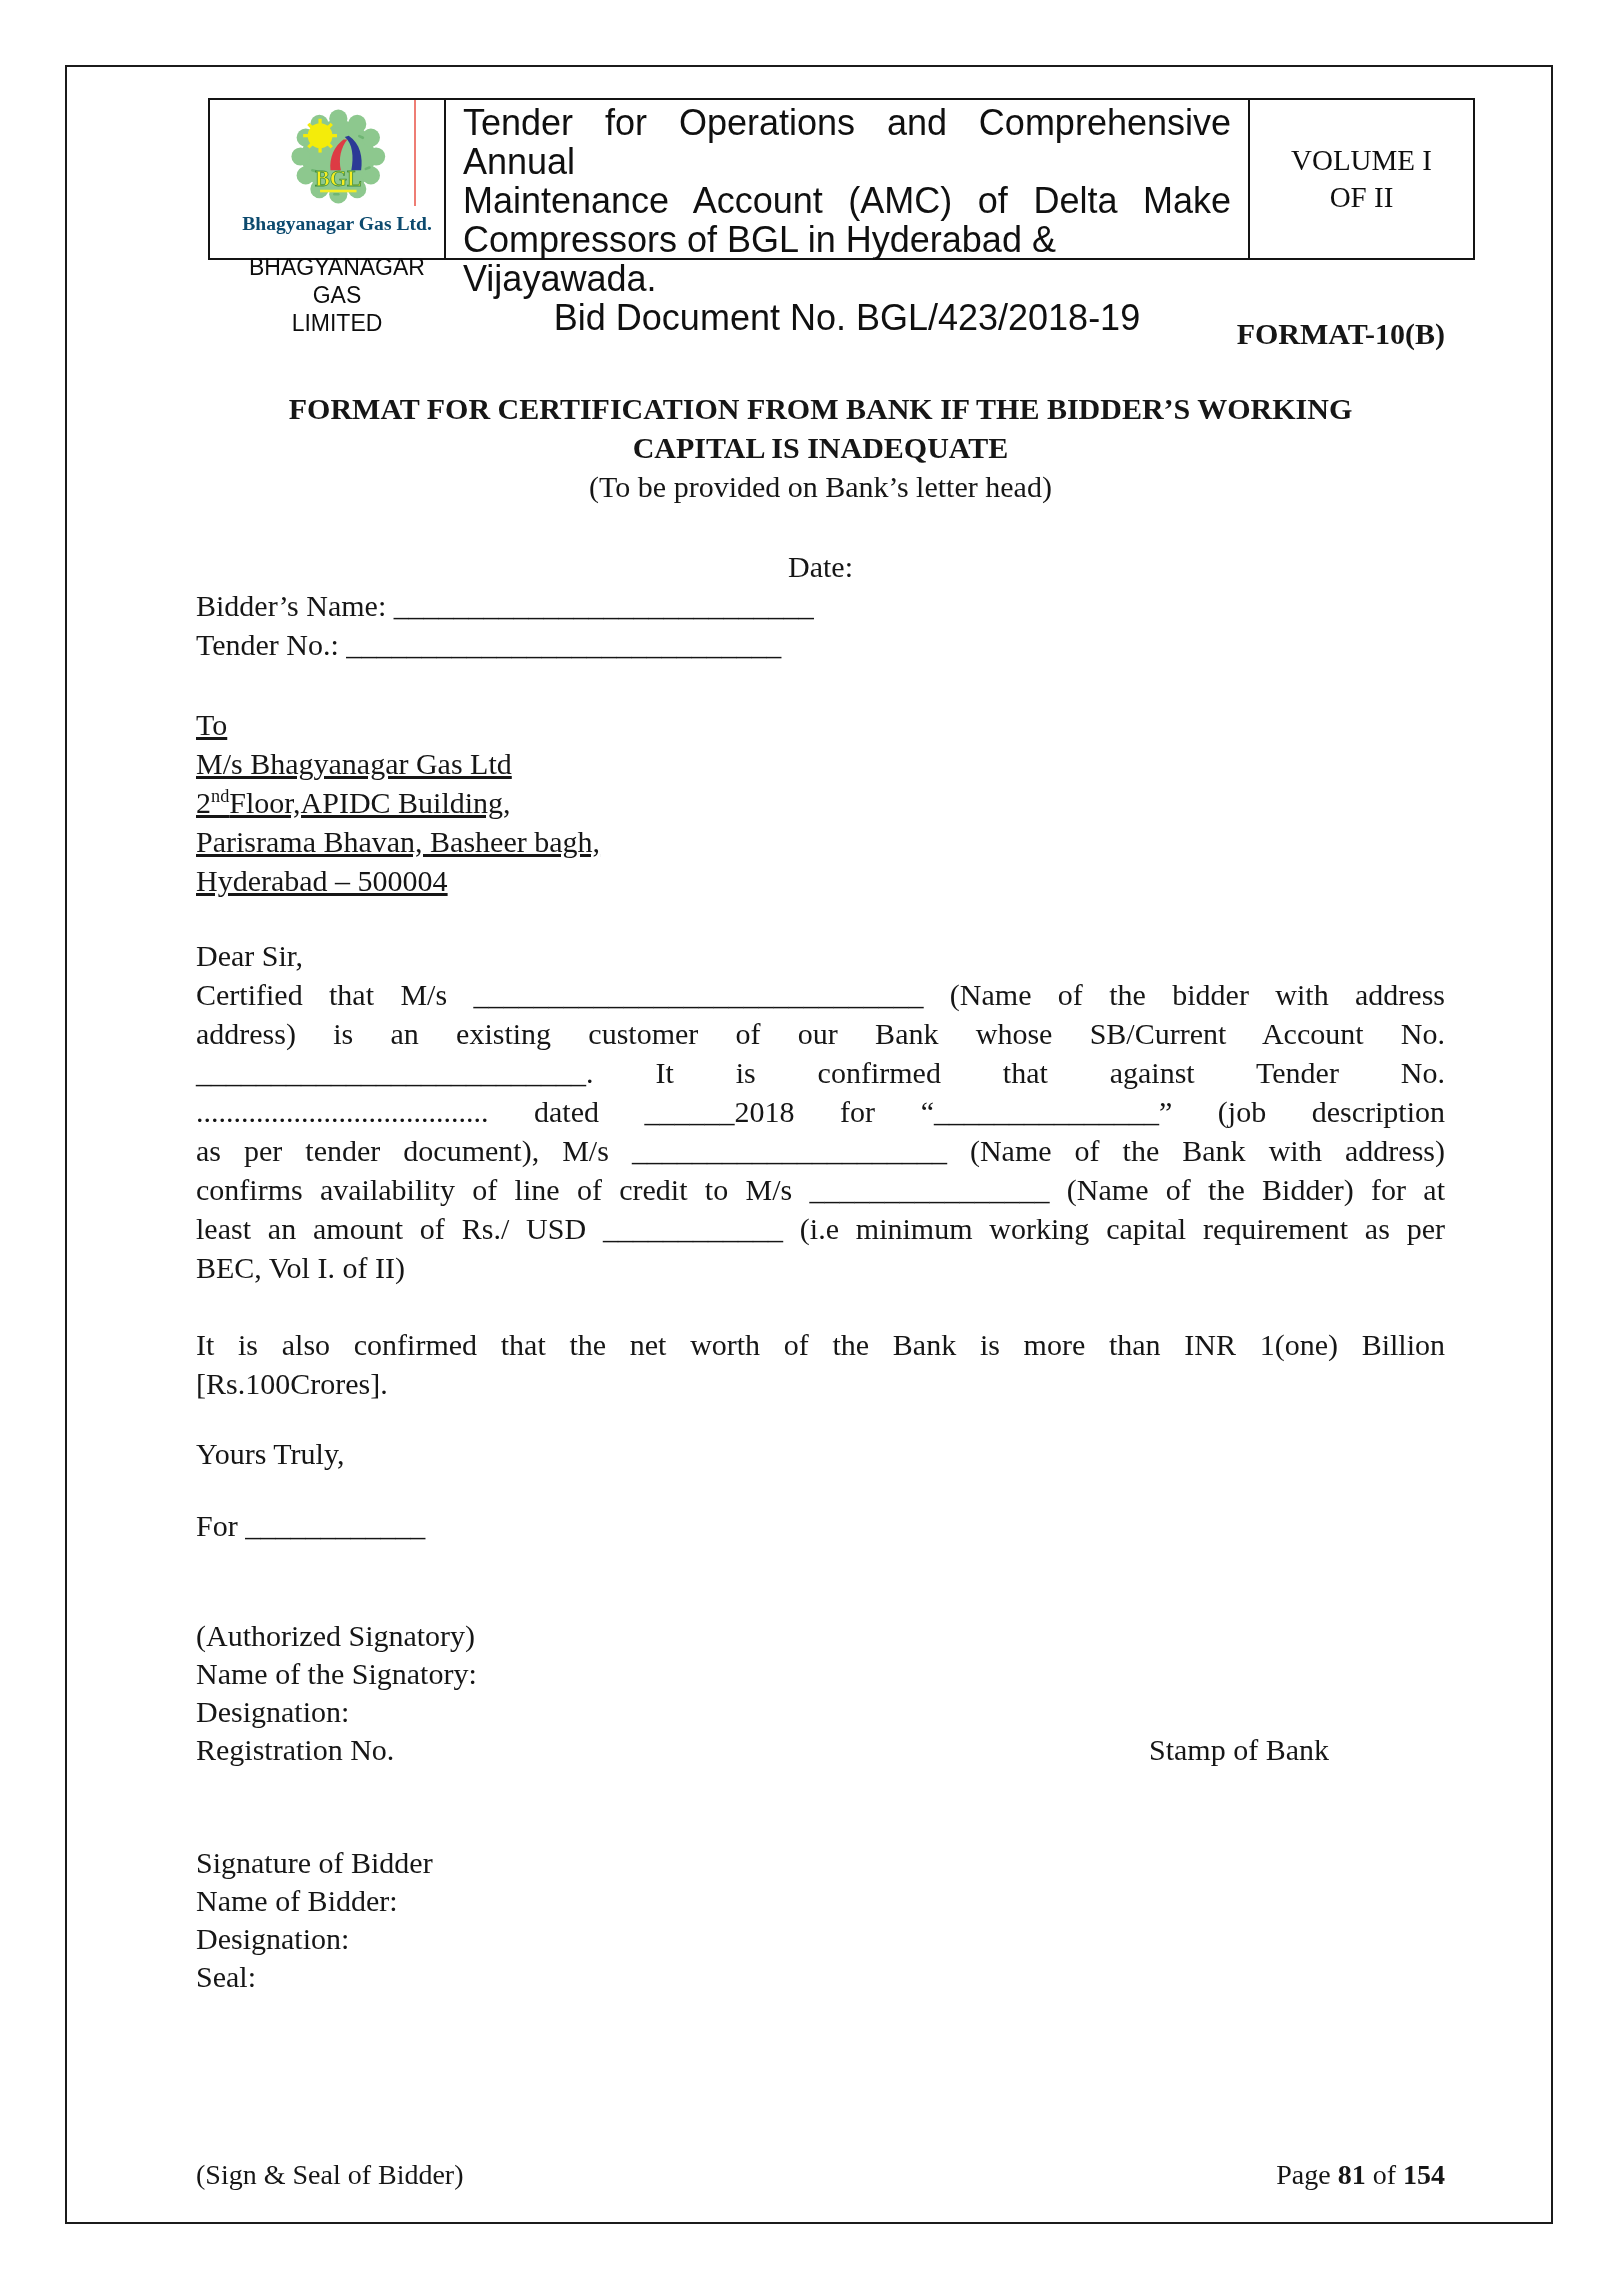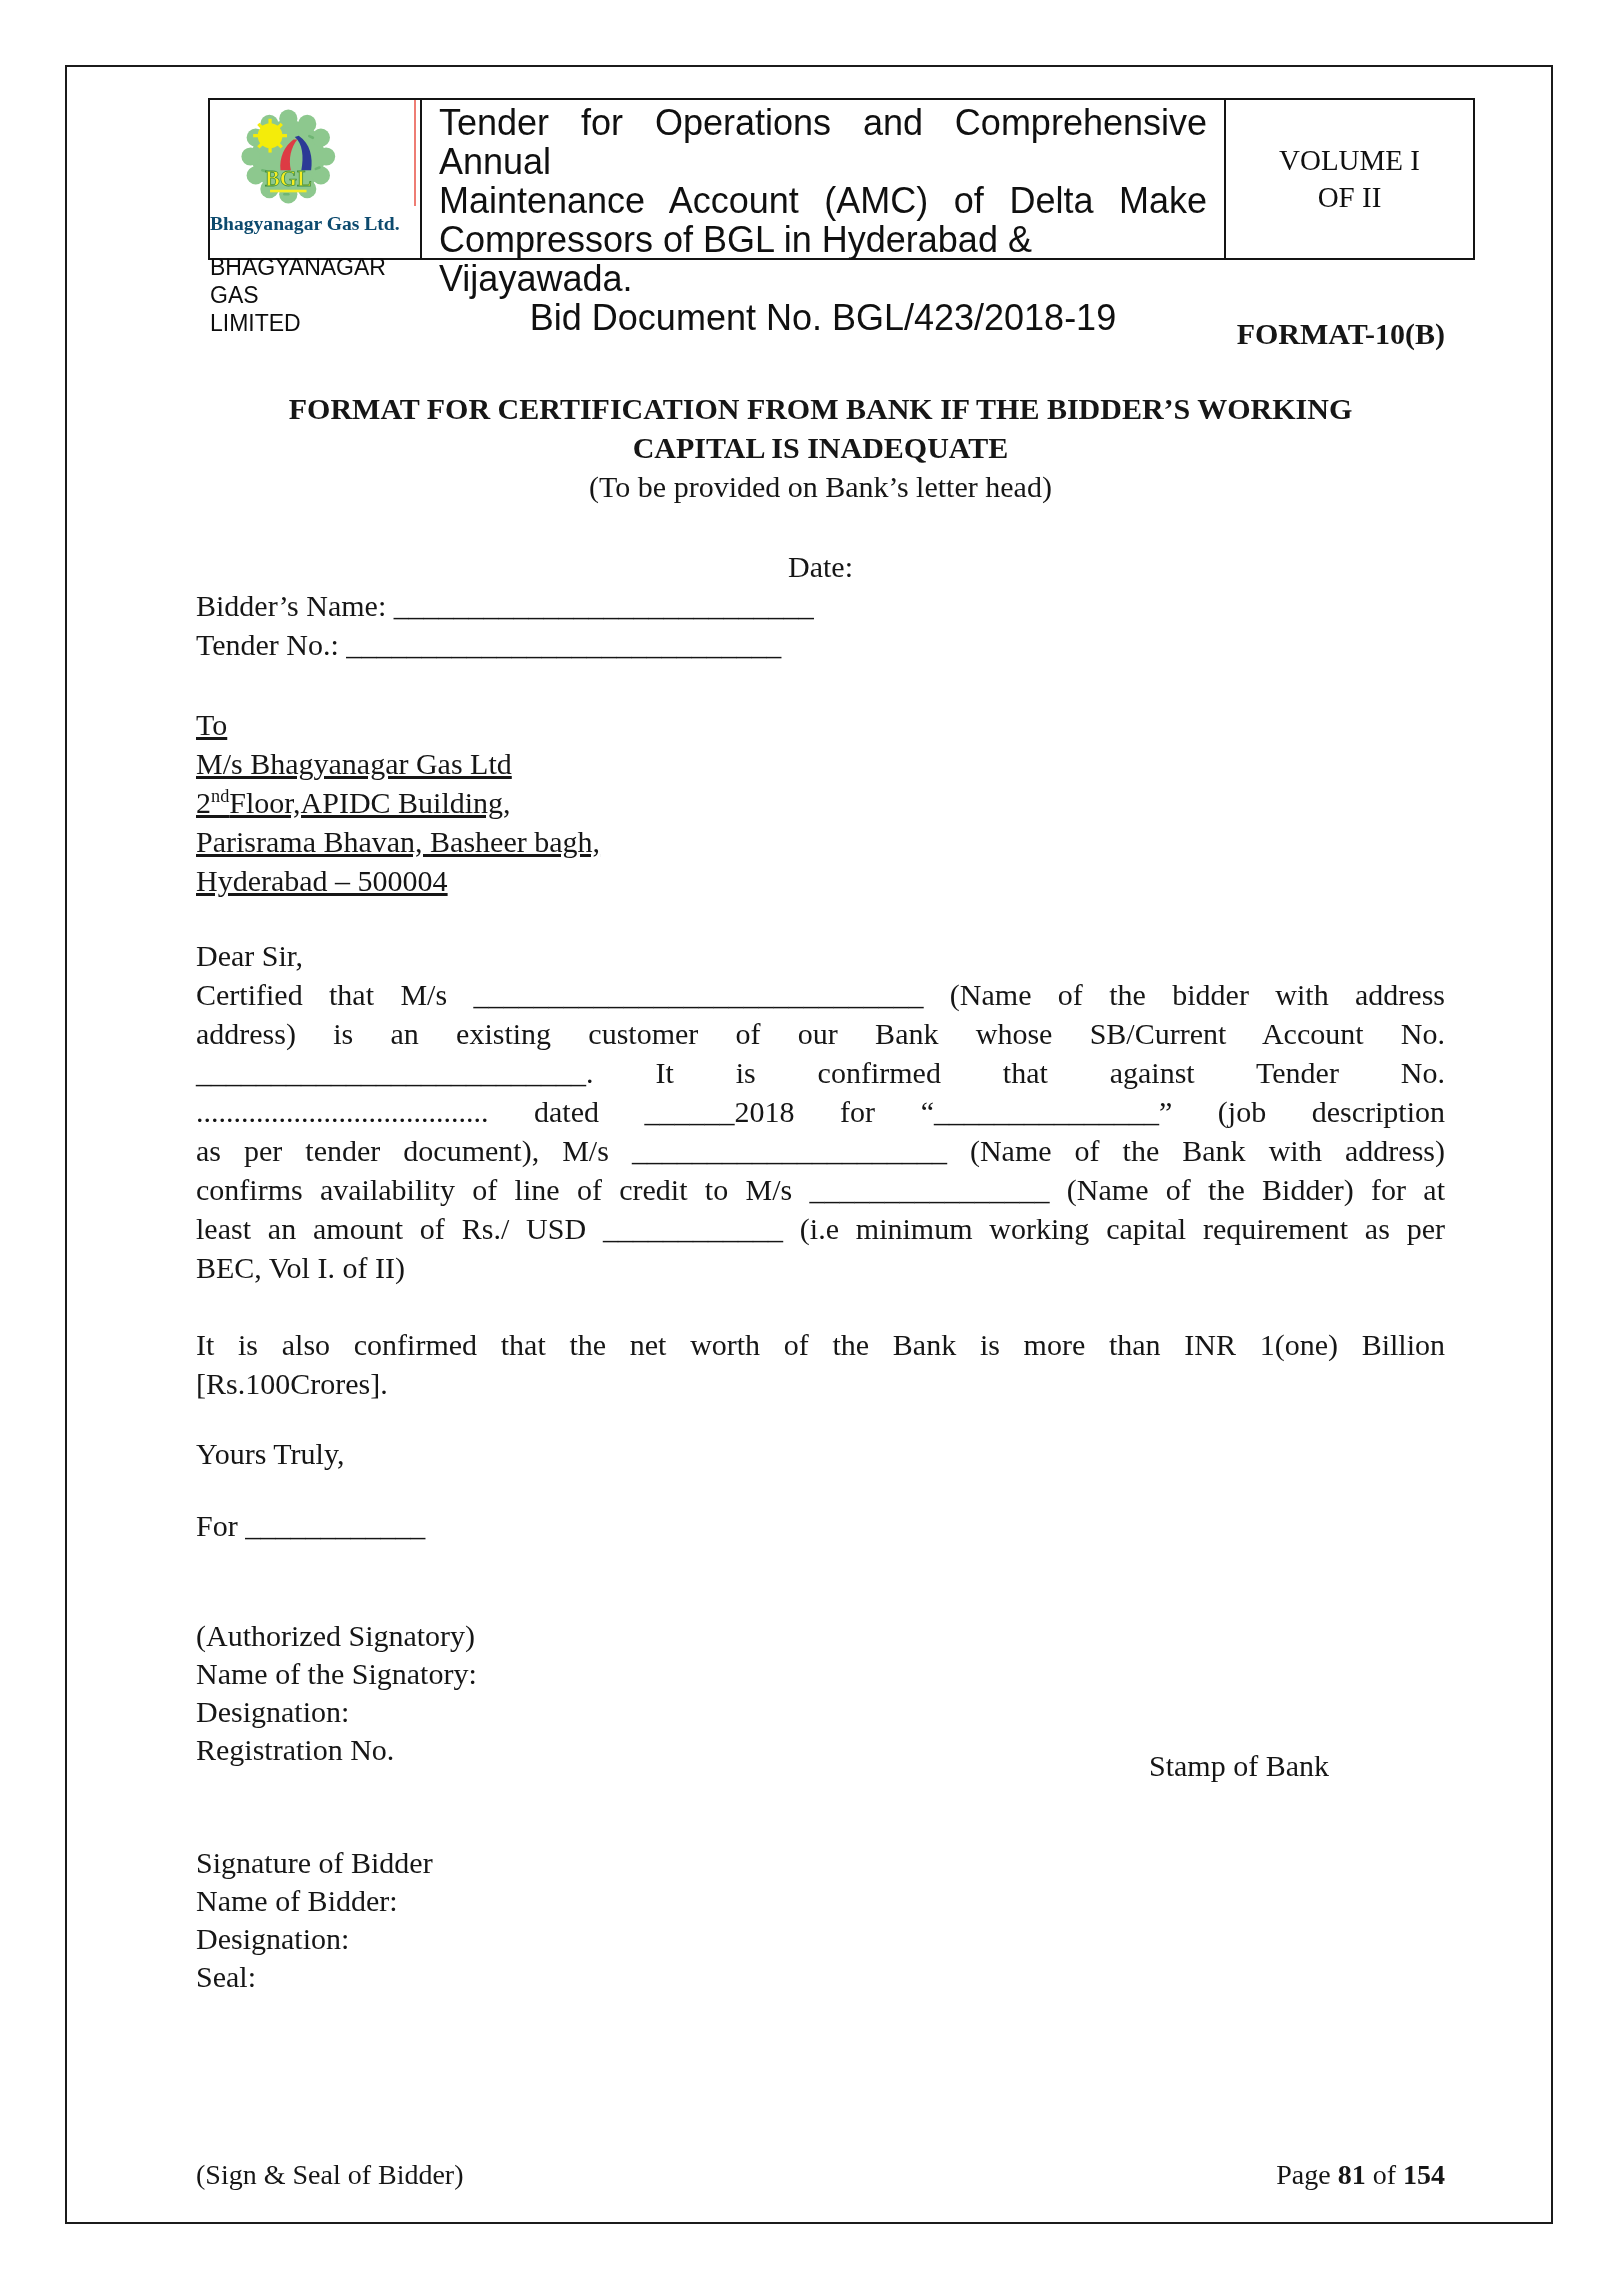--- a/index.html
+++ b/index.html
@@ -23,25 +23,26 @@
   .htable{
     position:absolute;left:208px;top:98px;
     width:1267px;height:162px;
     border:2.6px solid #141414;
     box-sizing:border-box;
     display:flex;
     background:#ffffff;
   }
   .hcell{box-sizing:border-box;height:100%;}
   .cell-logo{
-    width:212px;
+    width:236px;
     border-right:2px solid #141414;
     position:relative;
-    text-align:left;
+    text-align:center;
     padding-top:6.5px;
+    padding-left:20px;
   }
   .cell-title{
     width:804px;
     border-right:2px solid #141414;
     font-family:"Liberation Sans", sans-serif;
     font-size:36px;line-height:39px;
     padding:3.3px 17px 0 17px;
     color:#101010;
   }
   .cell-vol{
@@ -82,21 +83,21 @@
   .subheading{text-align:center;}
   .date-line{text-align:center;margin-top:41px;}
   .addr-block{margin-top:41px;text-decoration:underline;}
   .dear{margin-top:36px;}
   .para2{margin-top:38px;}
   .yours{margin-top:31px;}
   .for-line{margin-top:33px;}
   .sig-block{margin-top:72px;line-height:38px;}
   .sig-block2{margin-top:75px;line-height:38px;}
   .reg-row{position:relative;}
-  .stamp{position:absolute;left:953px;top:16px;}
+  .stamp{position:absolute;left:953px;top:0;}
   sup.ord{font-size:18.3px;line-height:0;vertical-align:super;}
   
   .footer{
     position:absolute;left:196px;top:2156px;width:1249px;
     font-size:28px;line-height:37px;
     display:flex;
   }
   .footer .fright{margin-left:auto;}
   .b{font-weight:bold;}
 </style>

